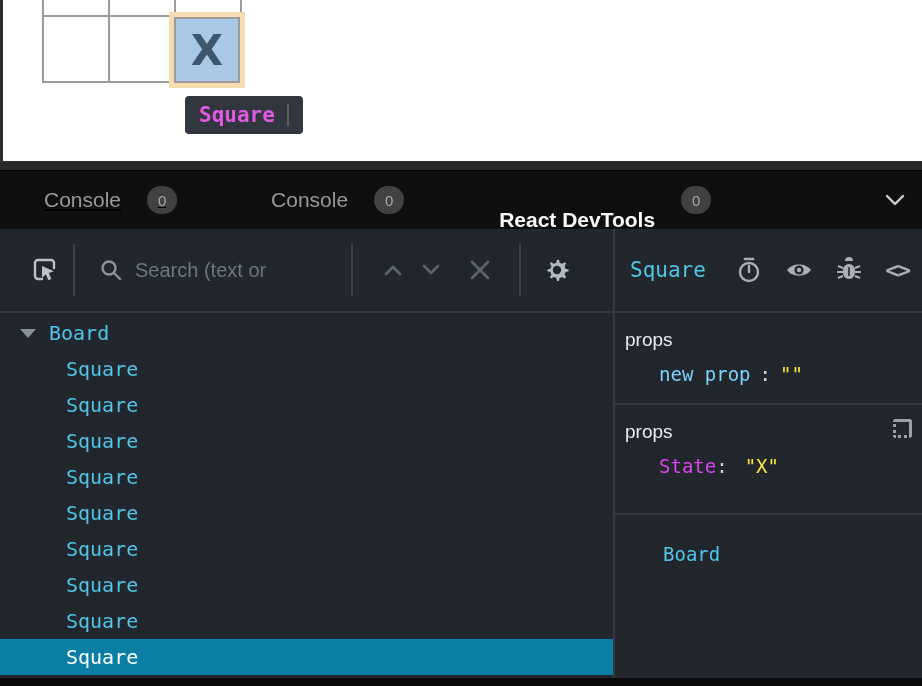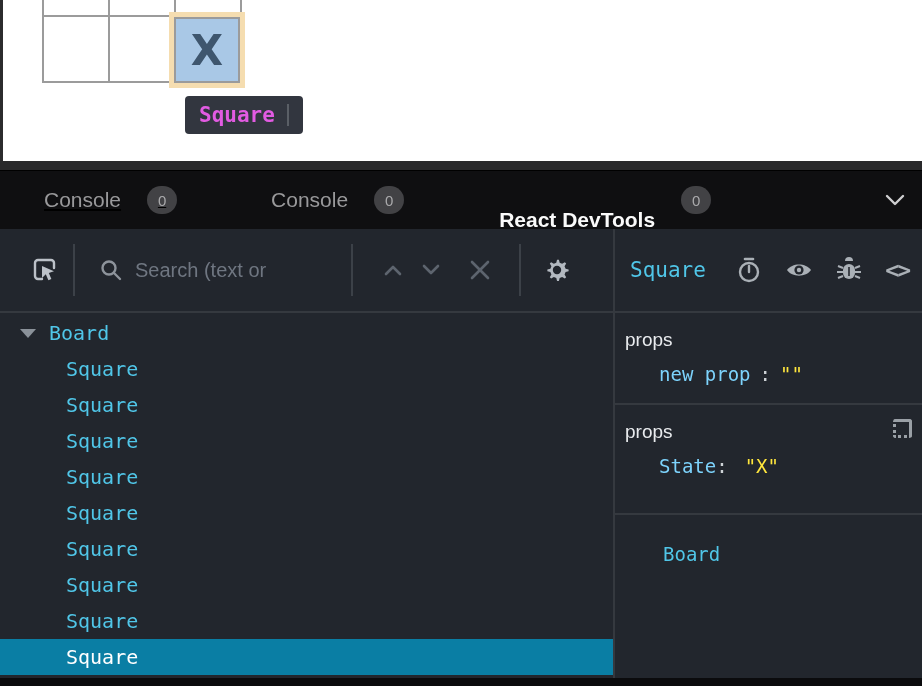--- a/index.html
+++ b/index.html
@@ -74,21 +74,21 @@
   }
   .details-panel { flex: 1; display: flex; flex-direction: column; }
   .detail-section { padding: 16px 0 0 10px; position: relative; }
   .detail-section.props { height: 92px; border-bottom: 2px solid #35393f; }
   .detail-section.hooks { height: 110px; border-bottom: 2px solid #35393f; }
   .section-title { font-size: 19px; color: #e9ebee; }
   .code-row { margin-top: 12px; padding-left: 34px; font-family: "DejaVu Sans Mono", monospace; font-size: 19px; display: flex; gap: 9px; }
   .kv-muted { color: #7dd3fc; }
   .kv-colon { color: #cfd3d7; }
   .kv-string { color: #ffe63d; }
-  .kv-purple { color: #7dd3fc; }
+  .kv-purple { color: #d946ef; }
   .rendered-link { margin-top: 12px; padding-left: 38px; font-family: "DejaVu Sans Mono", monospace; font-size: 19px; color: #50c6e8; }
   .hooks-parse-icon {
     position: absolute; right: 10px; top: 14px; width: 19px; height: 19px;
     border-top: 3px solid #9aa0a6; border-right: 3px solid #9aa0a6;
     border-bottom: 3px dotted #9aa0a6; border-left: 3px dotted #9aa0a6;
     border-radius: 3px;
   }
 
   .bottom-bar { height: 8px; background: #0b0b0d; }
 </style>

